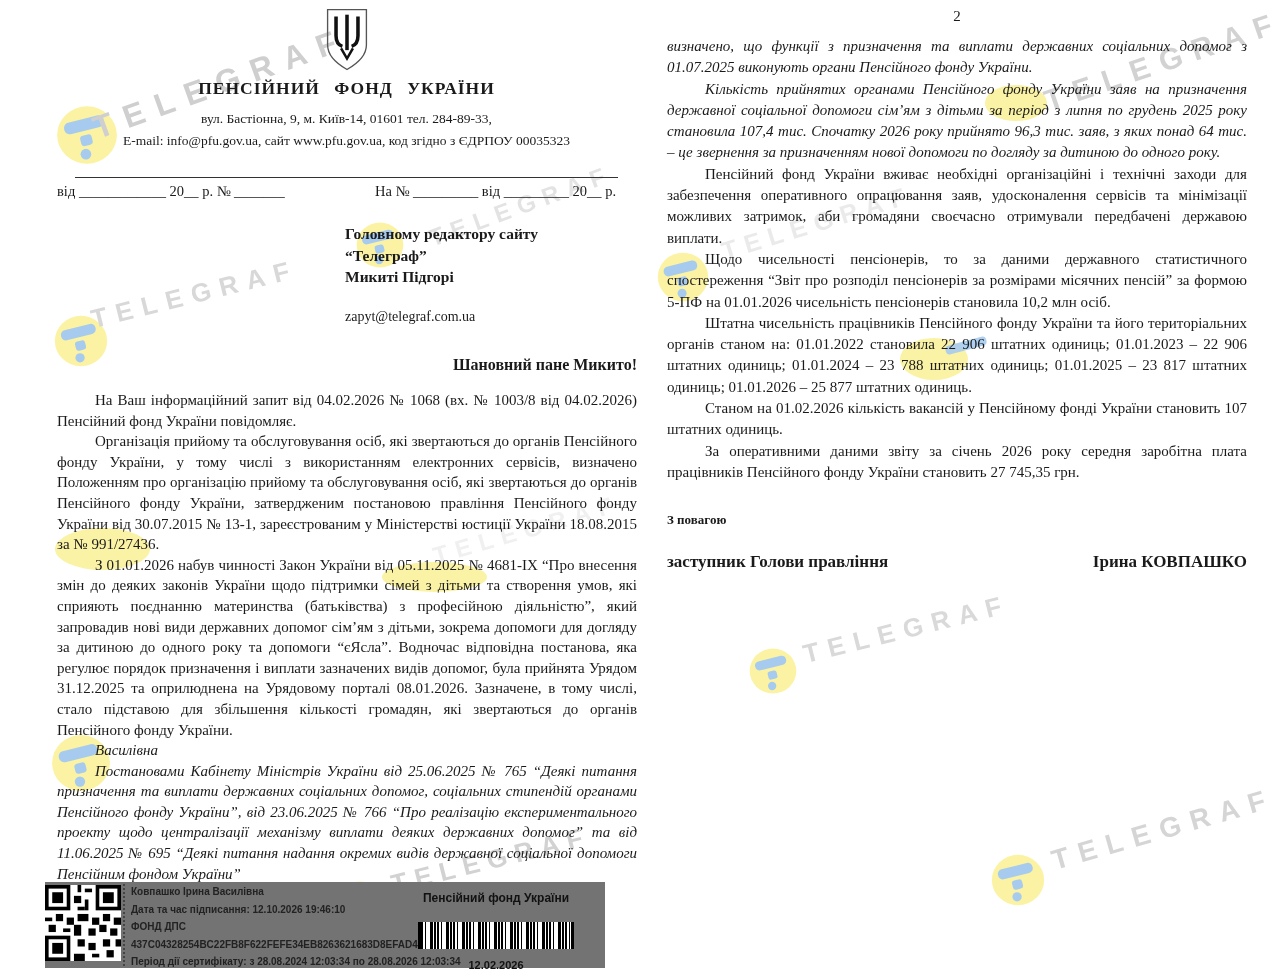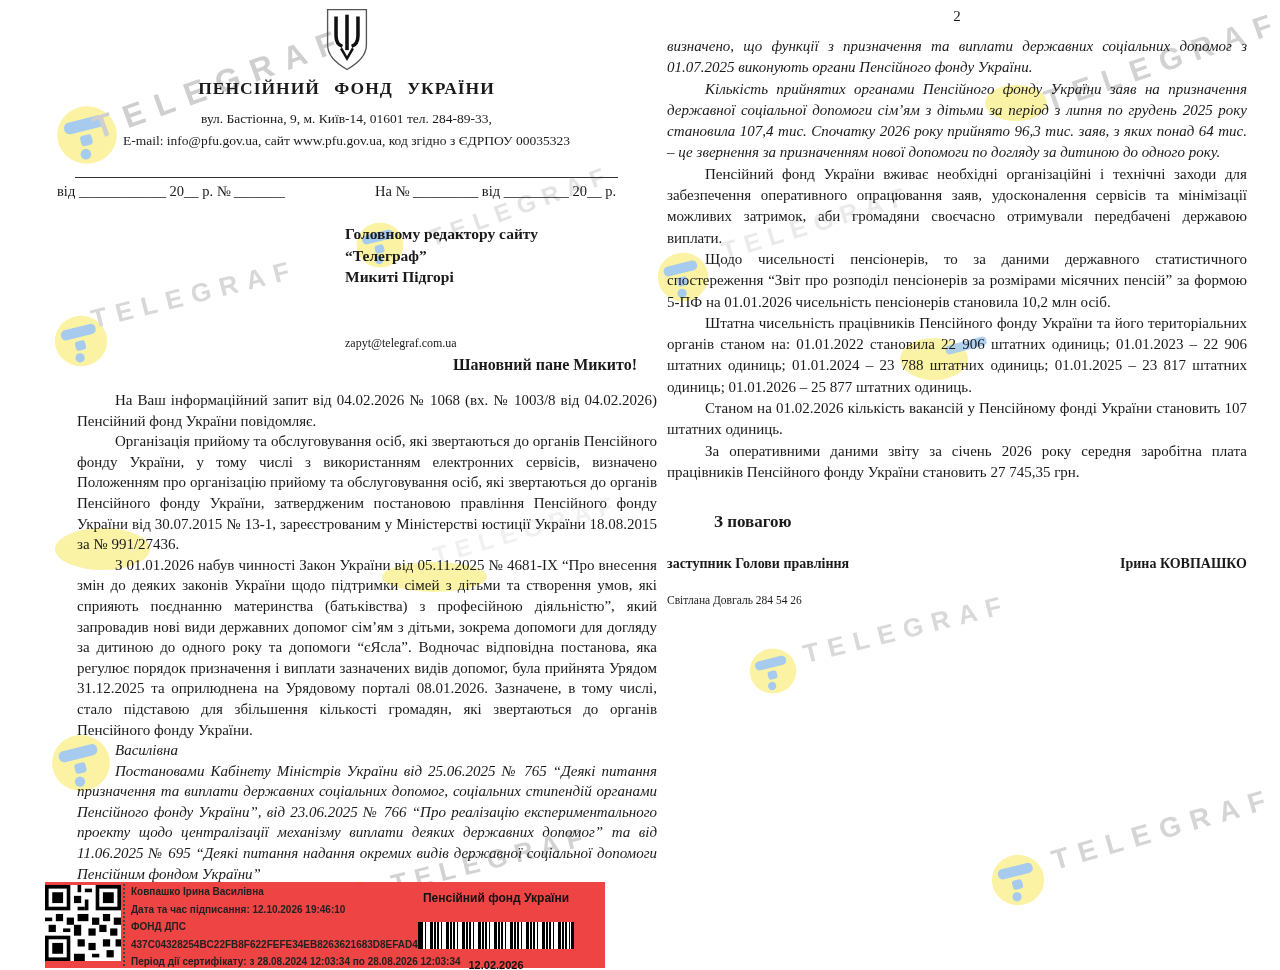--- a/index.html
+++ b/index.html
@@ -34,30 +34,30 @@
     word-spacing:9px;margin-top:4px;
   }
   .addr{ text-align:center;font-size:13.5px;line-height:21px;margin-top:9px;}
   .addr2{text-align:center;font-size:13.5px;line-height:21px;margin-top:1px;}
   .rule{position:absolute;left:75px;top:177px;width:543px;border-top:1px solid #333;}
   .ref-row{position:absolute;left:57px;top:183px;width:580px;font-size:14.5px;}
   .ref-left{position:absolute;left:0;top:0;}
   .ref-right{position:absolute;left:318px;top:0;}
 
   .recipient{position:absolute;left:345px;top:223px;font-weight:bold;font-size:15.5px;line-height:21.5px;}
-  .recipient-email{position:absolute;left:345px;top:309px;font-size:12px;font-weight:normal;margin-top:27px;}
+  .recipient-email{position:absolute;left:345px;top:309px;font-size:14px;font-weight:normal;}
 
   .salutation{position:absolute;left:57px;top:356px;width:580px;text-align:right;font-weight:bold;font-size:16px;}
 
-  .body1{position:absolute;left:57px;top:390px;width:580px;font-size:15px;line-height:20.6px;text-align:justify;margin-left:20px;}
+  .body1{position:absolute;left:57px;top:390px;width:580px;font-size:15px;line-height:20.6px;text-align:justify;}
   .body1 p{margin:0;text-indent:38px;}
   .it{font-style:italic;}
 
   
-  .sig-area{position:absolute;left:45px;top:882px;width:560px;height:86px;background:#ef4444;}
+  .sig-area{position:absolute;left:45px;top:882px;width:560px;height:86px;background:#737373;}
   .qr{position:absolute;left:0;top:3px;}
   .sig-sep{position:absolute;left:78px;top:2px;height:82px;border-left:2px dotted #444;}
   .sig-lines{
     position:absolute;left:86px;top:4px;width:300px;
     font-family:"Liberation Sans", sans-serif;font-weight:bold;color:#222;
   }
   .sig-lines div{font-size:10px;margin-bottom:6.5px;white-space:nowrap;}
   .sig-hash{font-size:9.3px;letter-spacing:0;}
 
   .stamp{position:absolute;left:418px;top:891px;width:156px;text-align:center;
@@ -71,22 +71,22 @@
   .stamp-date{font-size:11px;margin-top:10px;}
   .stamp-num{font-size:11px;}
 
   
   .page2-num{position:absolute;left:667px;top:8px;width:580px;text-align:center;font-size:15px;}
   .body2{position:absolute;left:667px;top:36px;width:580px;font-size:15px;line-height:21.3px;text-align:justify;}
   .body2 p{margin:0;text-indent:38px;}
   .body2 p.noindent{text-indent:0;}
 
   .closing{position:absolute;left:667px;top:512px;width:580px;}
-  .closing-word{font-weight:bold;font-size:17px;margin-left:47px;}
-  .sign-row{display:flex;justify-content:space-between;font-weight:bold;font-size:14px;margin-top:24px;}
+  .closing-word{font-weight:bold;font-size:13px;}
+  .sign-row{display:flex;justify-content:space-between;font-weight:bold;font-size:17px;margin-top:24px;}
   .contact{font-size:11.5px;margin-top:22px;}
 </style>
 </head>
 <body>
 
 <div class="layer wm-layer">
 
   <svg class="wm-logo" style="left:55px;top:103px;" width="64" height="64" viewBox="0 0 60 60">
       <ellipse cx="30" cy="30" rx="28" ry="27" fill="#FBF3A3"></ellipse>
       <rect x="8" y="15" width="38" height="11" rx="5" fill="#A6CBEF" transform="rotate(-14 27 20)"></rect>
@@ -274,16 +274,15 @@
     <p>Станом на 01.02.2026 кількість вакансій у Пенсійному фонді України становить 107 штатних одиниць.</p>
     <p>За оперативними даними звіту за січень 2026 року середня заробітна плата працівників Пенсійного фонду України становить 27 745,35 грн.</p>
   </div>
 
   <div class="closing">
     <div class="closing-word">З повагою</div>
     <div class="sign-row">
       <span>заступник Голови правління</span>
       <span>Ірина КОВПАШКО</span>
     </div>
-    <div class="contact">Світлана Довгаль 284 54 26</div>
   </div>
 
 </div>
 
 </body></html>

